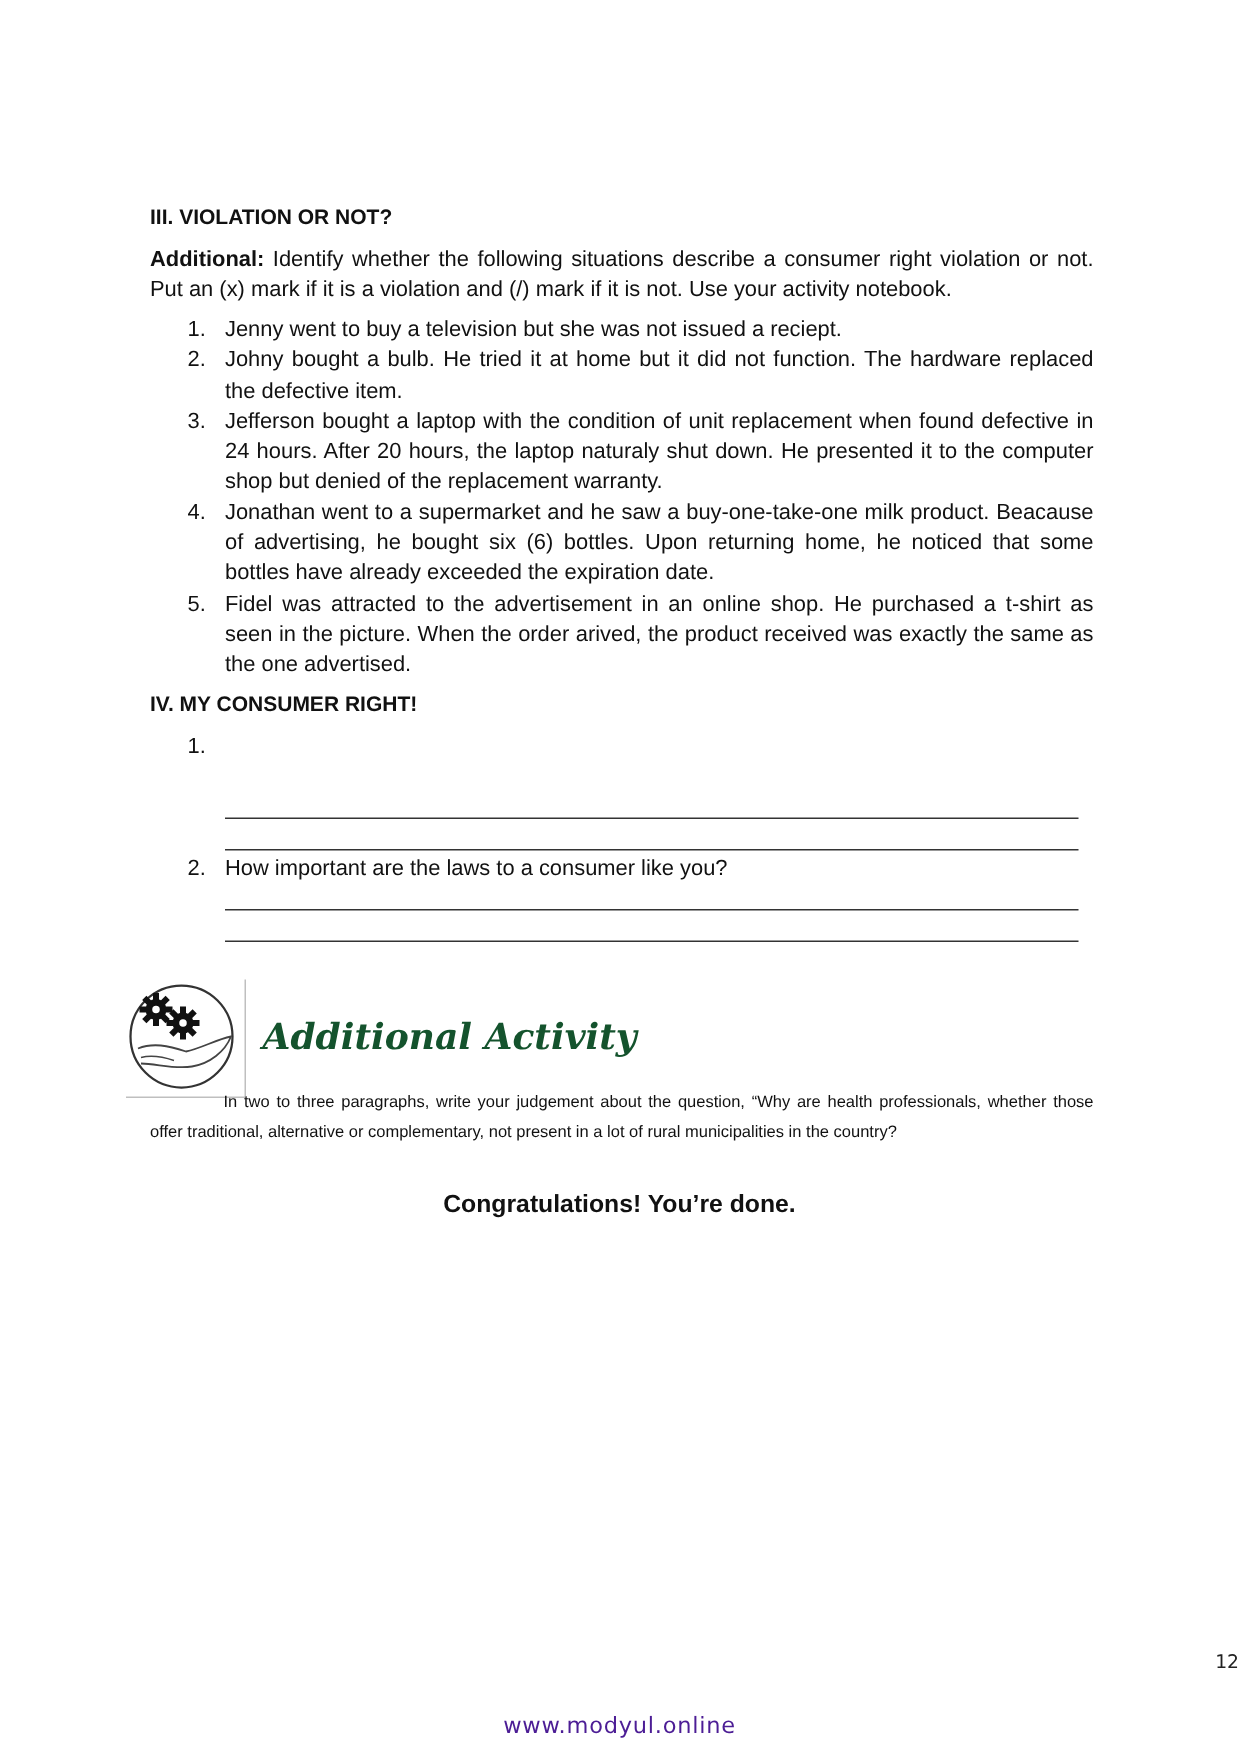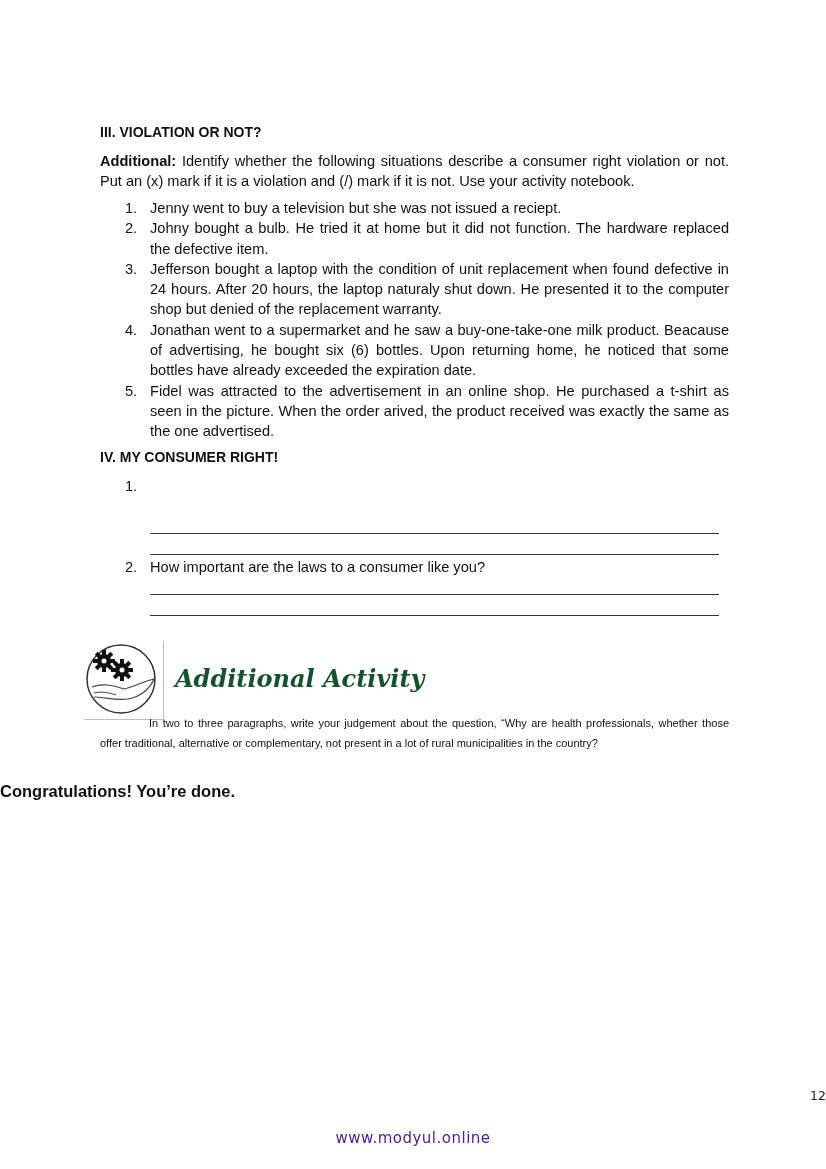--- a/index.html
+++ b/index.html
@@ -1,32 +1,32 @@
 <!DOCTYPE html>
 <html><head>
   <meta charset="utf-8">
   <style>
     html, body { margin: 0; padding: 0; background: #ffffff; }
     body {
       width: 826px; height: 1169px; position: relative; overflow: hidden;
       font-family: "Liberation Sans", sans-serif; color: #111111;
     }
-    .page { position: absolute; left: 0; top: 4px; width: 826px; height: 988px; }
+    .page { position: absolute; left: 0; top: 16px; width: 826px; height: 988px; }
     .h { font-weight: bold; font-size: 14px; }
     .h3 { position: absolute; left: 100px; top: 120px; }
     .abs { position: absolute; }
     .dir { left: 100px; top: 147px; width: 629px; text-align: justify; font-size: 14.6px; line-height: 20px; }
     ol.list { position: absolute; left: 100px; width: 629px; margin: 0; padding: 0; list-style: none; font-size: 14.6px; line-height: 20.3px; }
     ol.list li { position: relative; padding-left: 50px; text-align: justify; }
     ol.list li .num { position: absolute; left: 25px; top: 0; }
     .blank { position: absolute; left: 150px; width: 569px; height: 0; border-top: 1.2px solid #333; }
     .icon-box { position: absolute; left: 84px; top: 637px; width: 79px; height: 78px; border-right: 1px solid #bfbfbf; border-bottom: 1px solid #bfbfbf; }
     .aa-title { position: absolute; left: 175px; top: 660px; font-family: "DejaVu Serif", serif; font-style: italic; font-weight: bold; font-size: 24px; color: #14532d; }
     .aa-text { position: absolute; left: 100px; top: 709px; width: 629px; font-size: 11px; line-height: 20px; text-align: justify; text-indent: 49px; }
-    .congrats { position: absolute; left: 0; width: 826px; top: 778px; font-weight: bold; font-size: 16.5px; }
+    .congrats { position: absolute; left: 0; width: 826px; top: 778px; text-align: center; font-weight: bold; font-size: 16.5px; }
     .pagenum { position: absolute; left: 0; width: 826px; top: 1084px; text-align: right; font-family: "DejaVu Sans", sans-serif; font-size: 12.5px; color: #222; }
     .watermark { position: absolute; left: 0; width: 826px; top: 1125px; text-align: center; font-family: "DejaVu Sans", sans-serif; font-size: 15px; color: #4c1d95; letter-spacing: 0.5px; }
   </style>
 </head>
 <body>
 
 <div class="page">
 
   <div class="abs h3 h">III.  VIOLATION OR NOT?</div>
 

